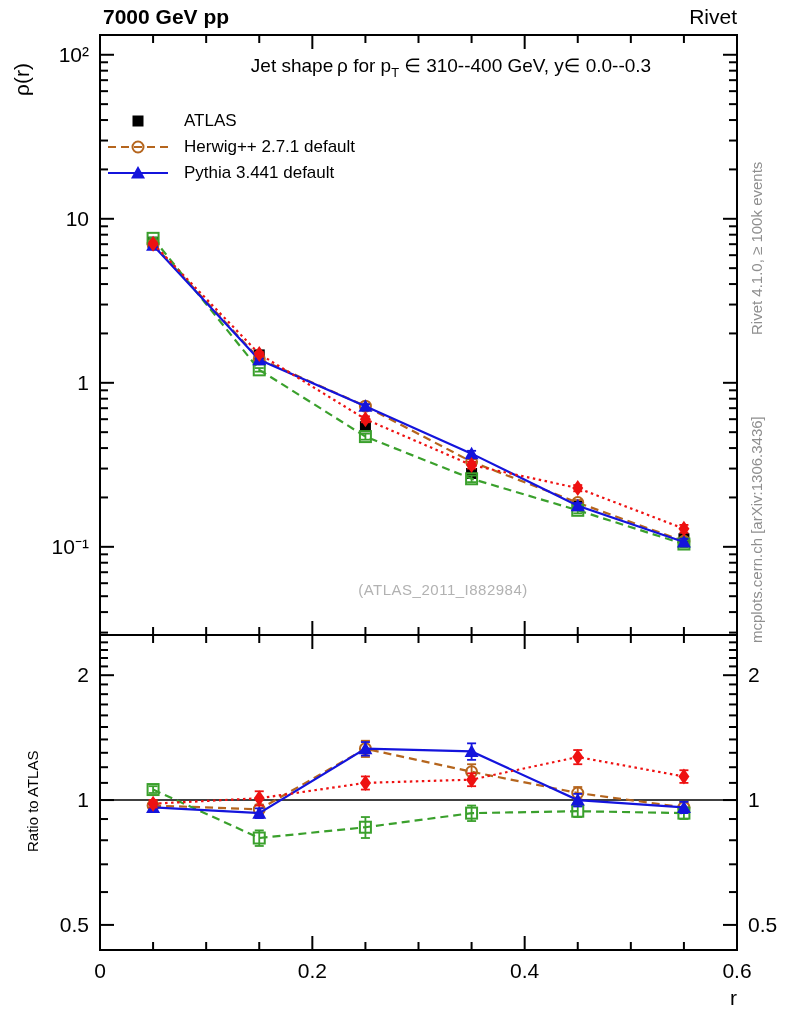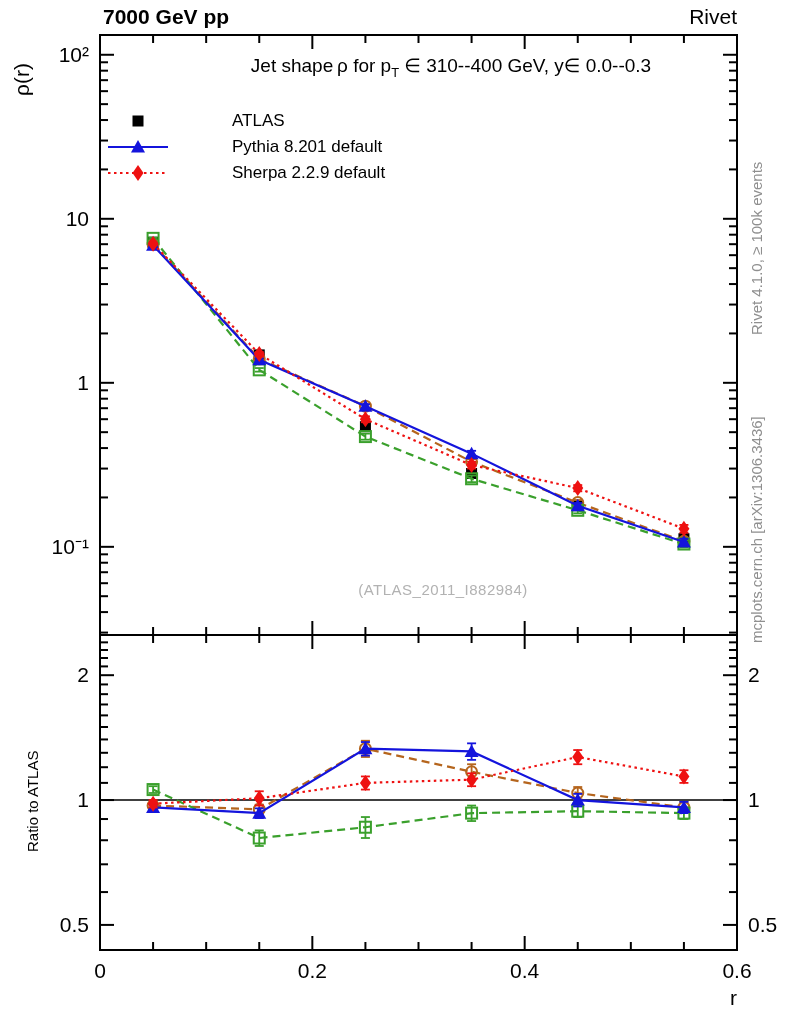--- a/index.html
+++ b/index.html
@@ -5,21 +5,21 @@
   html,body{margin:0;padding:0;background:#ffffff;}
   .stage{position:relative;width:786px;height:1024px;background:#fff;overflow:hidden;
          font-family:"Liberation Sans",sans-serif;color:#000;}
   #plot-svg{position:absolute;left:0;top:0;}
   svg text{font-family:"Liberation Sans",sans-serif;}
   .hdr-left{position:absolute;left:103px;top:5px;font-size:21px;font-weight:bold;}
   .hdr-right{position:absolute;left:537px;top:5px;width:200px;text-align:right;font-size:21px;}
   .title{position:absolute;left:100px;top:54px;width:702px;text-align:center;font-size:19px;}
   .title sub{font-size:0.68em;}
   #legend{position:absolute;left:106px;top:111px;}
-  .leg-row{display:flex;align-items:center;height:20px;margin-bottom:6px;gap:48px;}
+  .leg-row{display:flex;align-items:center;height:20px;margin-bottom:6px;}
   .leg-label{font-size:17px;margin-left:14px;white-space:nowrap;}
   .watermark{position:absolute;left:100px;top:581px;width:686px;text-align:center;
              font-size:15px;color:#b2b2b2;letter-spacing:0.5px;}
   .vtext{position:absolute;transform:rotate(-90deg);transform-origin:left top;white-space:nowrap;}
   .ylab-main{left:10px;top:96px;font-size:21px;}
   .ylab-ratio{left:24px;top:852px;font-size:15px;}
   .note-top{left:748px;top:335px;font-size:15px;color:#8f8f8f;}
   .note-bottom{left:748px;top:643px;font-size:15px;color:#8f8f8f;}
   .xlab{position:absolute;left:697px;top:986px;width:40px;text-align:right;font-size:21px;}
 </style>
@@ -458,31 +458,31 @@
 
   <div id="legend">
       <div class="leg-row">
         <svg width="64" height="20">
           <rect x="26.5" y="4.5" width="11" height="11" fill="#000000"></rect>
         </svg>
         <span class="leg-label">ATLAS</span>
       </div>
       <div class="leg-row">
         <svg width="64" height="20">
+          <line x1="2" y1="10" x2="62" y2="10" stroke="#b5651d" stroke-width="2.2" stroke-dasharray="8 5"></line>
+          <circle cx="32" cy="10" r="5.5" fill="none" stroke="#b5651d" stroke-width="2"></circle>
+        </svg>
+        <span class="leg-label">Herwig++ 2.7.1 default</span>
+      </div>
+      <div class="leg-row">
+        <svg width="64" height="20">
           <line x1="2" y1="10" x2="62" y2="10" stroke="#1414dc" stroke-width="2.2"></line>
           <path d="M 32 3 L 39 15.5 L 25 15.5 Z" fill="#1414dc"></path>
         </svg>
-        <span class="leg-label">Pythia 8.201 default</span>
-      </div>
-      <div class="leg-row">
-        <svg width="64" height="20">
-          <line x1="2" y1="10" x2="62" y2="10" stroke="#ee1111" stroke-width="2.2" stroke-dasharray="2.5 3.5"></line>
-          <path d="M 32 2 L 37.5 10 L 32 18 L 26.5 10 Z" fill="#ee1111"></path>
-        </svg>
-        <span class="leg-label">Sherpa 2.2.9 default</span>
+        <span class="leg-label">Pythia 3.441 default</span>
       </div>
     </div>
 
   <div class="watermark">(ATLAS_2011_I882984)</div>
 
   <div class="vtext ylab-main">ρ(r)</div>
   <div class="vtext ylab-ratio">Ratio to ATLAS</div>
   <div class="vtext note-top">Rivet 4.1.0, ≥ 100k events</div>
   <div class="vtext note-bottom">mcplots.cern.ch [arXiv:1306.3436]</div>
   <div class="xlab">r</div>

